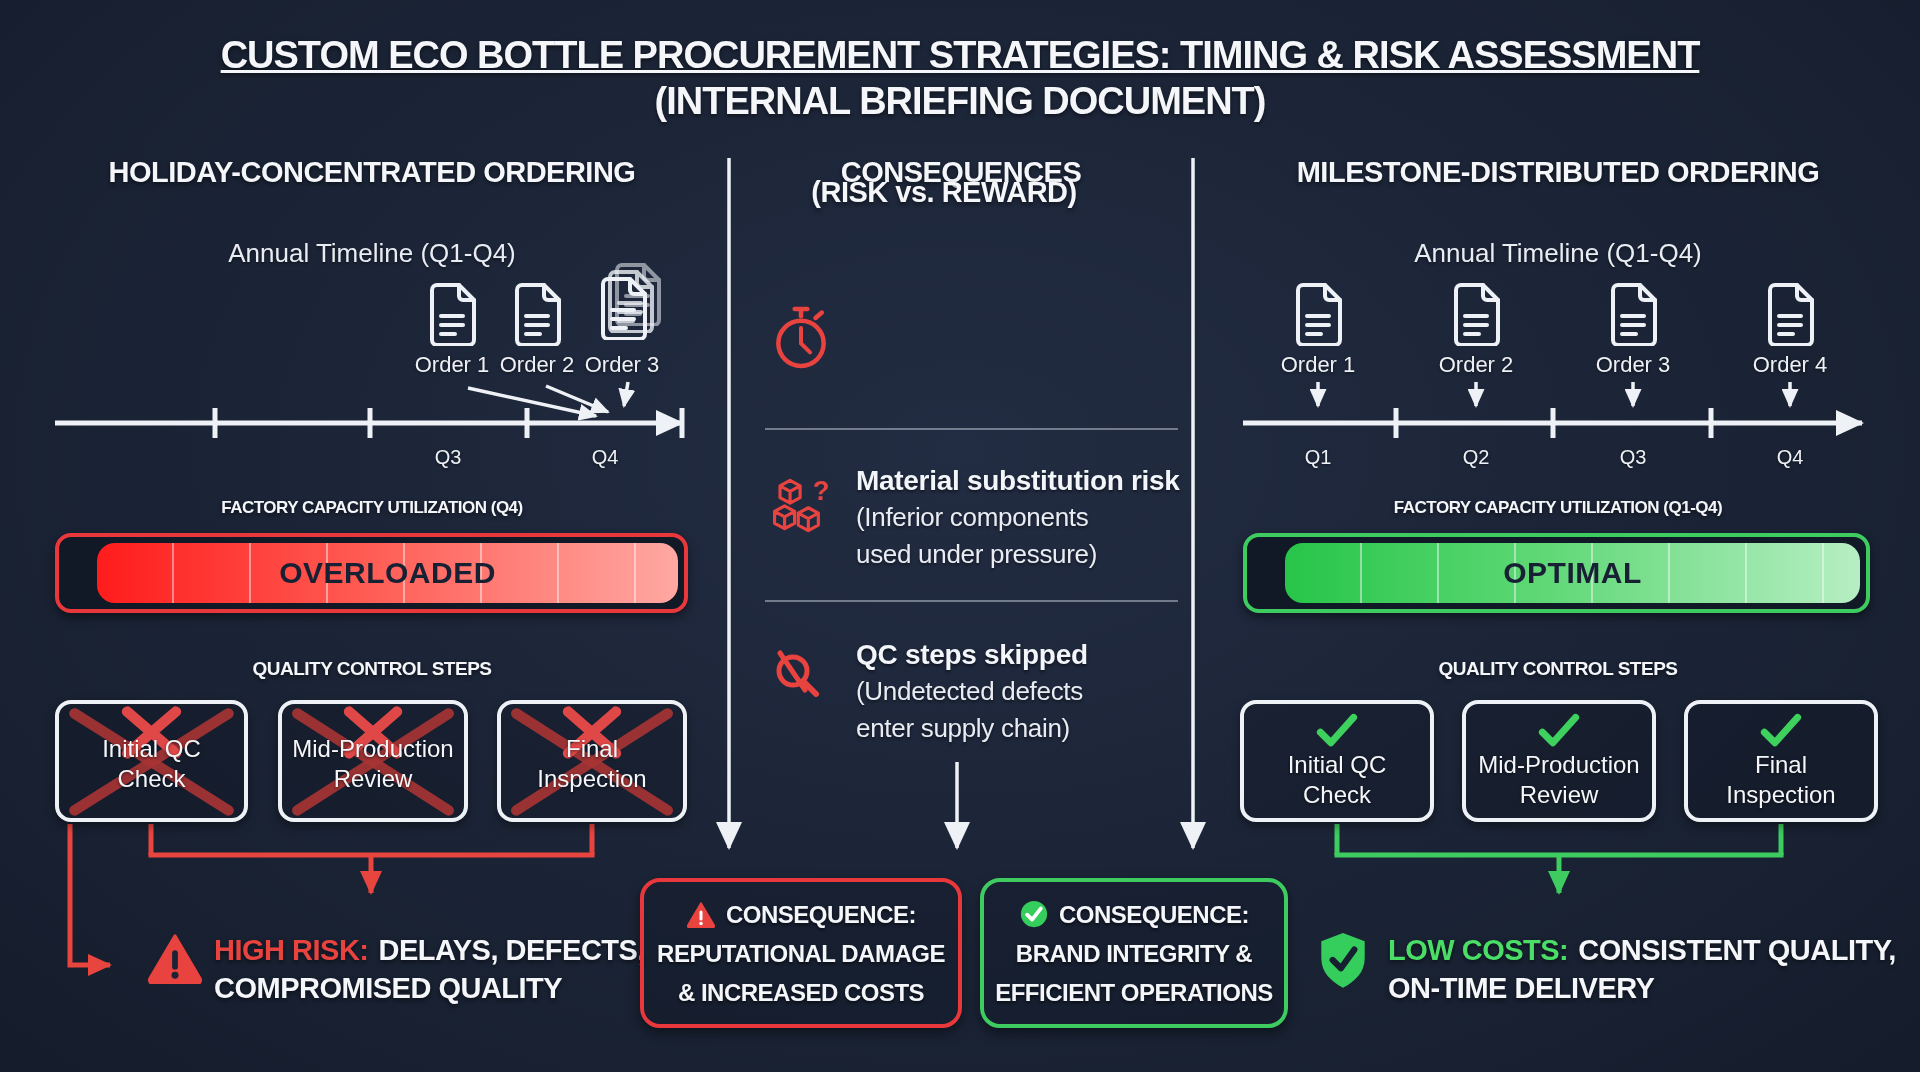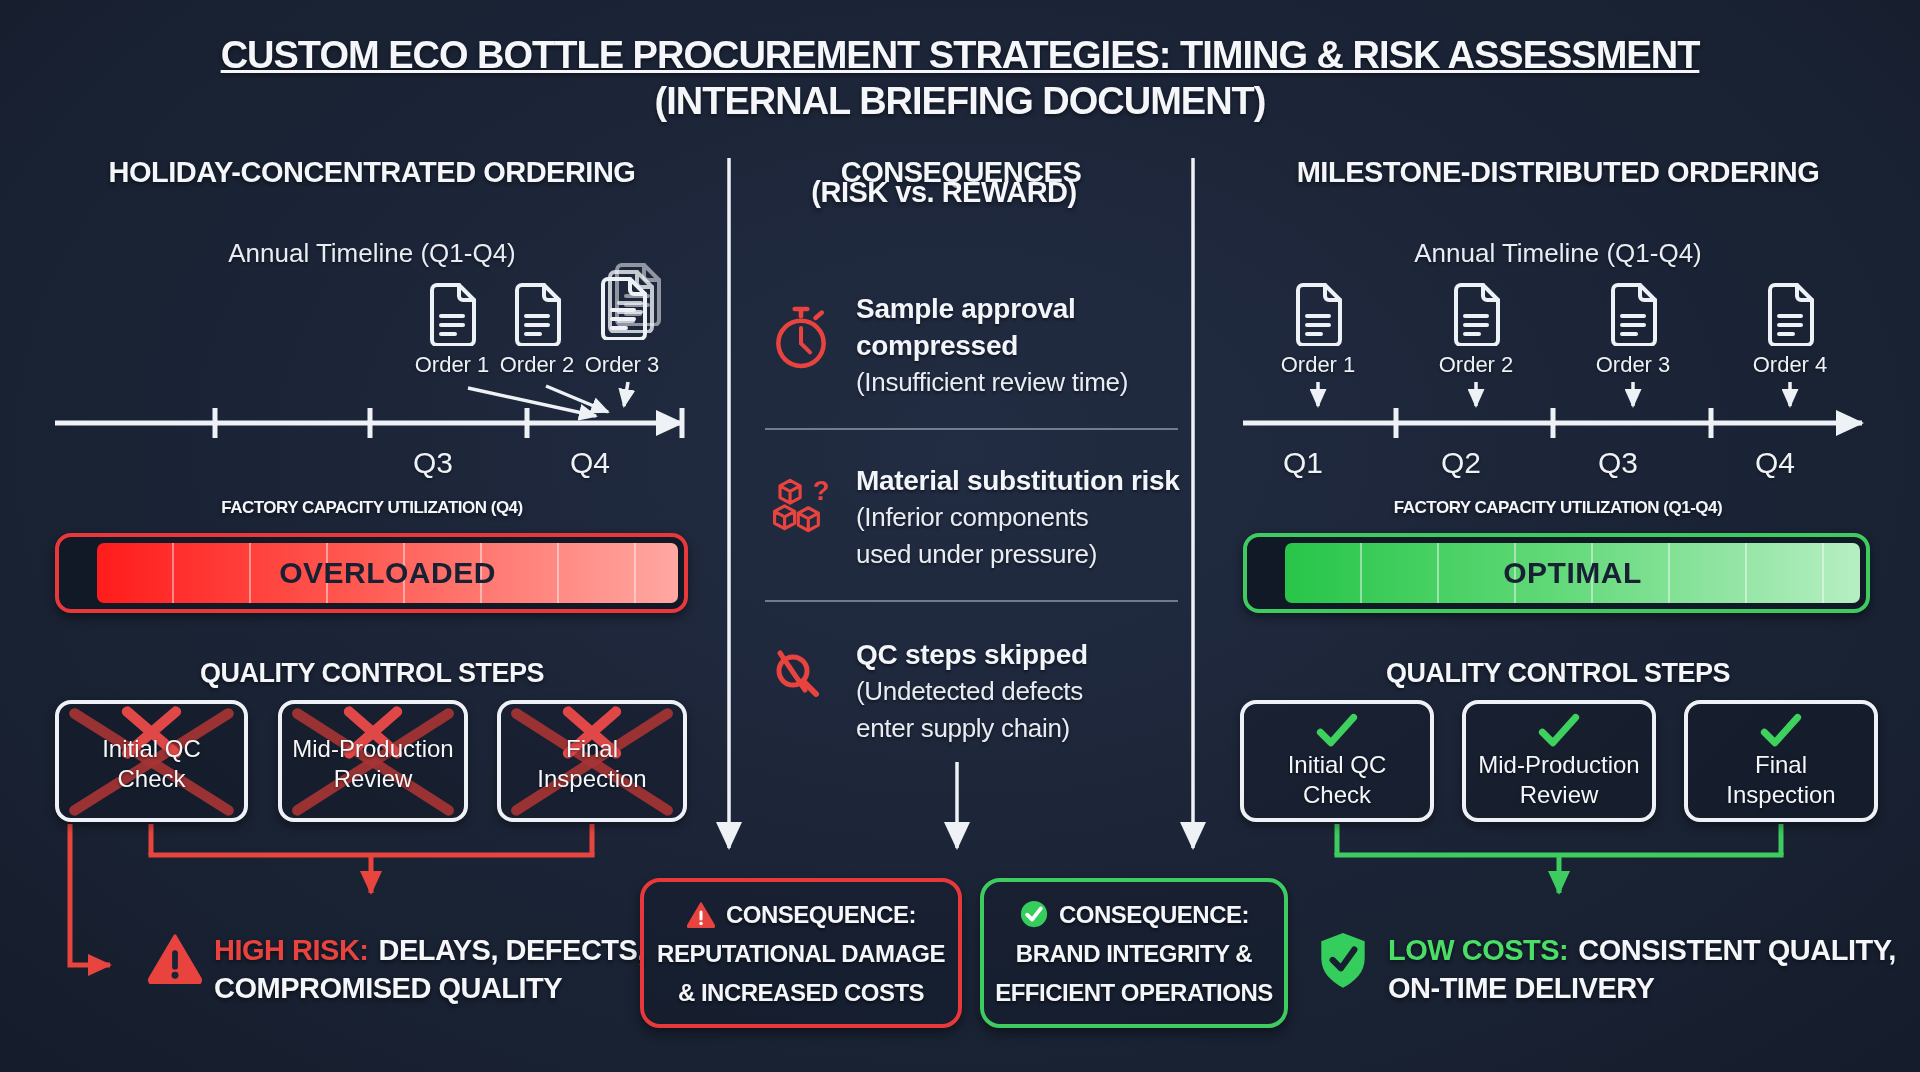--- a/index.html
+++ b/index.html
@@ -9,28 +9,28 @@
     font-family:"Liberation Sans","DejaVu Sans",sans-serif;
     color:#f2f5f9;
   }
   .abs{position:absolute;}
   .ctr{text-align:center;}
   .hd{font-weight:bold;color:#f4f6f9;text-shadow:0 2px 4px rgba(0,0,0,.55);letter-spacing:-.5px;}
   .title-line{left:0;width:1920px;font-size:38px;letter-spacing:-1px;}
   .colhead{font-size:29px;}
   .subhead{font-size:26px;font-weight:normal;color:#e9edf3;text-shadow:0 2px 3px rgba(0,0,0,.45);}
   .order-label{font-size:22px;color:#eef1f5;width:110px;text-align:center;text-shadow:0 1px 3px rgba(0,0,0,.5);}
-  .q-label{font-size:30px;color:#eef1f5;width:70px;text-align:left;text-shadow:0 1px 3px rgba(0,0,0,.5);}
+  .q-label{font-size:20px;color:#eef1f5;width:70px;text-align:center;text-shadow:0 1px 3px rgba(0,0,0,.5);}
   .cap-title{font-size:17px;}
-  .qc-title{font-size:27px;}
+  .qc-title{font-size:19px;}
   
   .bar-outer{height:80px;border-radius:16px;padding:6px;background:#111927;box-sizing:border-box;}
   .bar-outer.red{border:4px solid #e8383c;box-shadow:0 4px 10px rgba(0,0,0,.45);}
   .bar-outer.green{border:4px solid #3ecb5f;box-shadow:0 4px 10px rgba(0,0,0,.45);}
-  .bar-inner{position:relative;height:100%;border-radius:7px;display:flex;align-items:center;justify-content:center;overflow:hidden;margin-left:32px;}
+  .bar-inner{position:relative;height:100%;border-radius:18px;display:flex;align-items:center;justify-content:center;overflow:hidden;margin-left:32px;}
   .bar-inner.red{background:
       repeating-linear-gradient(90deg, rgba(255,255,255,0) 0 75px, rgba(255,255,255,.45) 75px 77px),
       linear-gradient(90deg,#ff1c1c 0%,#ff5a52 45%,#ffa8a2 100%);}
   .bar-inner.green{background:
       repeating-linear-gradient(90deg, rgba(255,255,255,0) 0 75px, rgba(255,255,255,.45) 75px 77px),
       linear-gradient(90deg,#27c549 0%,#5fd876 45%,#b6eec3 100%);}
   .bar-text{font-size:30px;font-weight:bold;color:#182134;letter-spacing:.5px;}
   
   .qc-box{height:122px;border:4px solid #eef1f5;border-radius:16px;box-sizing:border-box;
           background:rgba(10,16,28,.25);box-shadow:0 4px 10px rgba(0,0,0,.4);}
@@ -258,25 +258,20 @@
     <span class="risk-red">HIGH RISK:</span><span>DELAYS, DEFECTS,</span>
   </div>
   <div class="abs risk-line" style="left:214px;top:972px;">COMPROMISED QUALITY</div>
 
   <div class="abs ctr hd colhead" style="left:732px;top:156px;width:458px;">CONSEQUENCES</div>
   <div class="abs ctr hd colhead" style="left:732px;top:176px;width:424px;">(RISK vs. REWARD)</div>
 
   <svg class="abs" style="left:772px;top:304px;" width="58" height="66" viewBox="0 0 64 72">
       <use href="#sym-stopwatch"></use>
     </svg>
-  <div class="abs" style="left:856px;top:290px;width:330px;">
-    <div class="mi-title">Sample approval</div>
-    <div class="mi-title">compressed</div>
-    <div class="mi-sub">(Insufficient review time)</div>
-  </div>
   <div class="abs mid-divider" style="left:765px;top:428px;width:413px;"></div>
 
   <svg class="abs" style="left:770px;top:476px;" width="62" height="58" viewBox="0 0 68 62">
       <use href="#sym-cubes"></use>
     </svg>
   <div class="abs" style="left:856px;top:462px;width:340px;">
     <div class="mi-title">Material substitution risk</div>
     <div class="mi-sub">(Inferior components</div>
     <div class="mi-sub">used under pressure)</div>
   </div>

